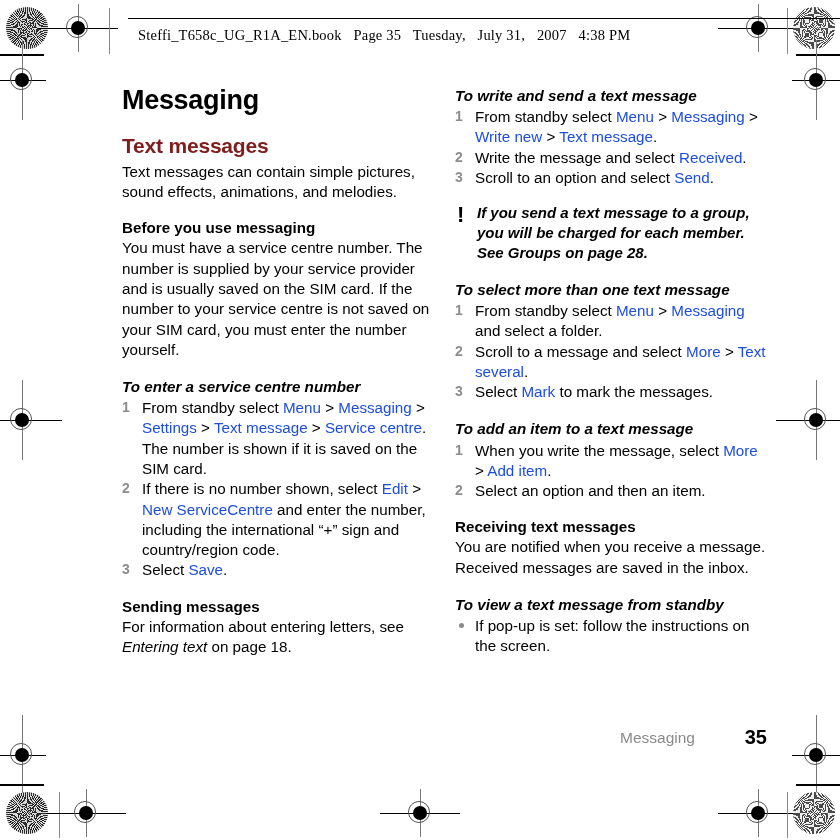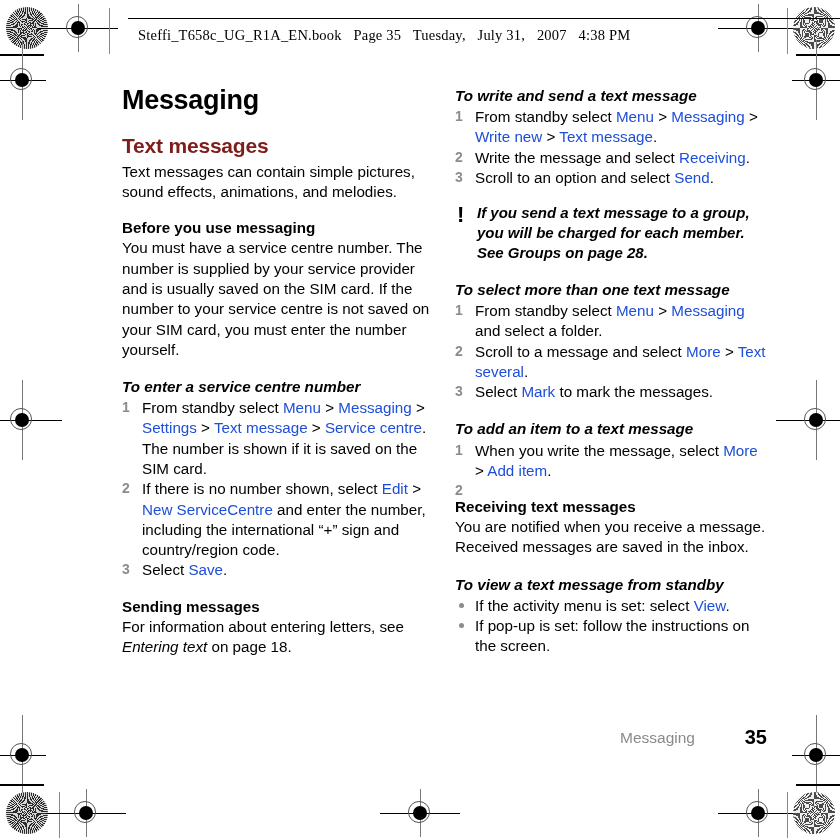--- a/index.html
+++ b/index.html
@@ -342,48 +342,47 @@
 
     <h3 class="sub">Sending messages</h3>
     <p class="body"><span>For information about entering letters, see </span><i>Entering text</i><span> on page 18.</span></p>
   </div>
 
   <div class="col col-right">
 
     <h4 class="task first">To write and send a text message</h4>
     <ol class="steps">
         <li><span class="num">1</span><span>From standby select </span><span class="ui">Menu</span><span> &gt; </span><span class="ui">Messaging</span><span> &gt; </span><span class="ui">Write new</span><span> &gt; </span><span class="ui">Text message</span><span>.</span></li>
-        <li><span class="num">2</span><span>Write the message and select </span><span class="ui">Receiving</span><span>.</span></li>
+        <li><span class="num">2</span><span>Write the message and select </span><span class="ui">Received</span><span>.</span></li>
         <li><span class="num">3</span><span>Scroll to an option and select </span><span class="ui">Send</span><span>.</span></li>
       </ol>
 
     <div class="note">
       <span class="bang">!</span>
       <p>If you send a text message to a group, you will be charged for each member. See Groups on page 28.</p>
     </div>
 
     <h4 class="task">To select more than one text message</h4>
     <ol class="steps">
         <li><span class="num">1</span><span>From standby select </span><span class="ui">Menu</span><span> &gt; </span><span class="ui">Messaging</span><span> and select a folder.</span></li>
         <li><span class="num">2</span><span>Scroll to a message and select </span><span class="ui">More</span><span> &gt; </span><span class="ui">Text several</span><span>.</span></li>
         <li><span class="num">3</span><span>Select </span><span class="ui">Mark</span><span> to mark the messages.</span></li>
       </ol>
 
     <h4 class="task">To add an item to a text message</h4>
     <ol class="steps">
         <li><span class="num">1</span><span>When you write the message, select </span><span class="ui">More</span><span> &gt; </span><span class="ui">Add item</span><span>.</span></li>
-        <li><span class="num">2</span></li>
+        <li><span class="num">2</span><span>Select an option and then an item.</span></li>
       </ol>
 
     <h3 class="sub">Receiving text messages</h3>
     <p class="body">You are notified when you receive a message. Received messages are saved in the inbox.</p>
 
     <h4 class="task">To view a text message from standby</h4>
     <ul class="steps">
-        <li><span class="bullet"></span><span>If the activity menu is set: select </span><span class="ui">View</span><span>.</span></li>
         <li><span class="bullet"></span><span>If pop-up is set: follow the instructions on the screen.</span></li>
       </ul>
   </div>
 
   <div class="footer">
     <span class="chap">Messaging</span>
     <span class="pageno">35</span>
   </div>
 
 </div>

